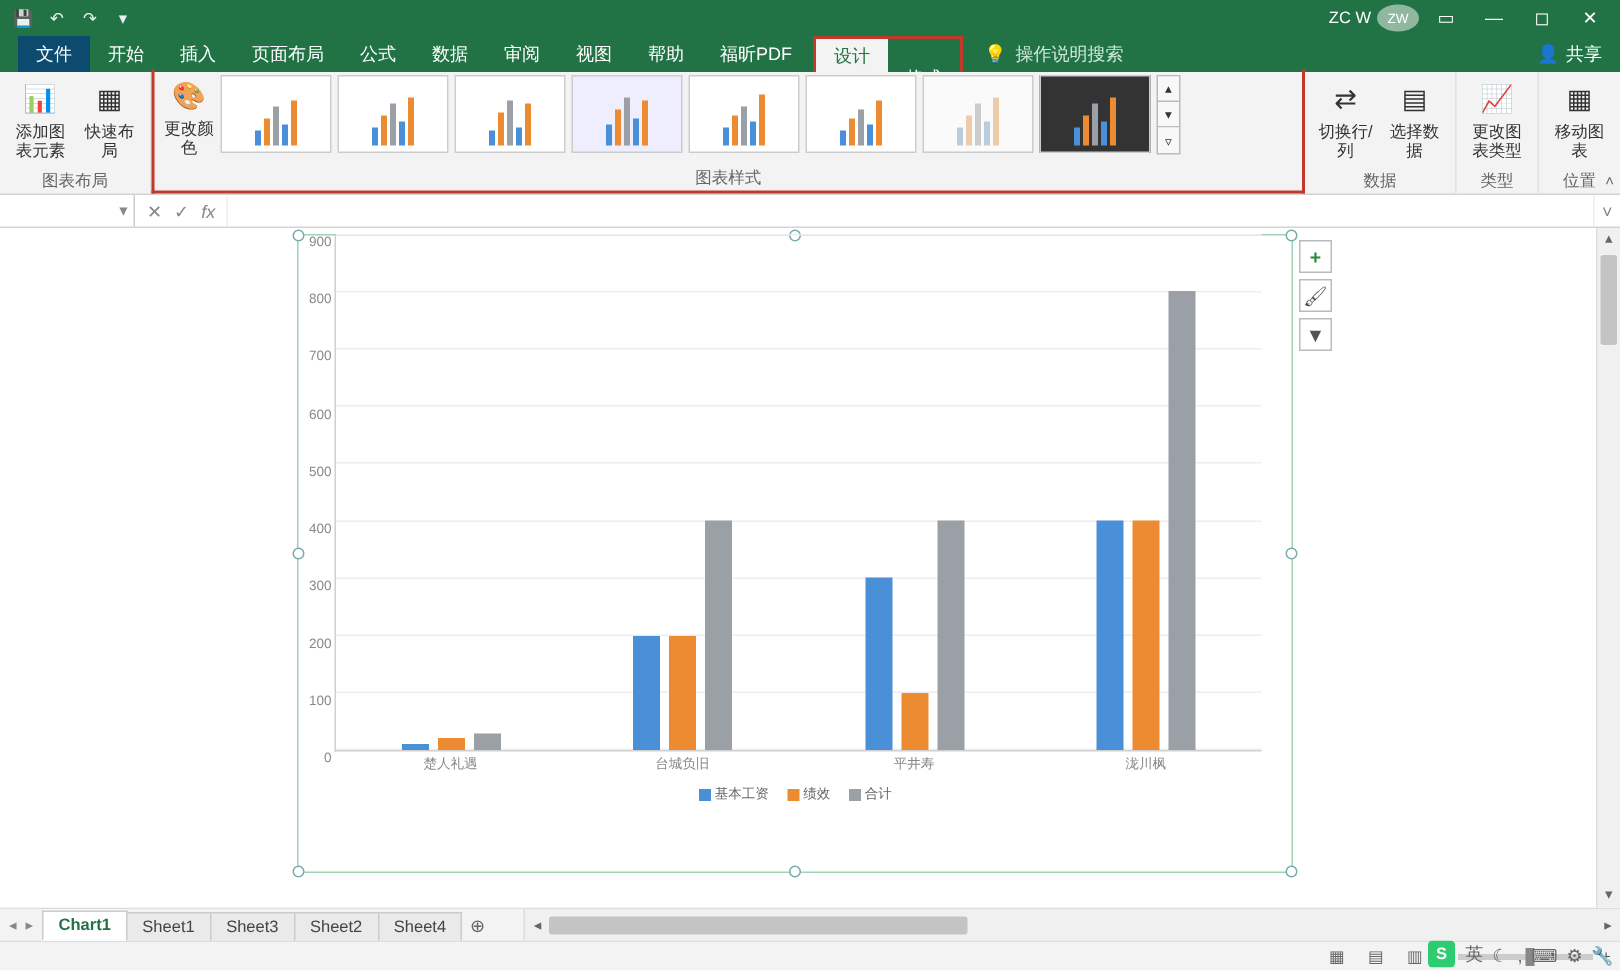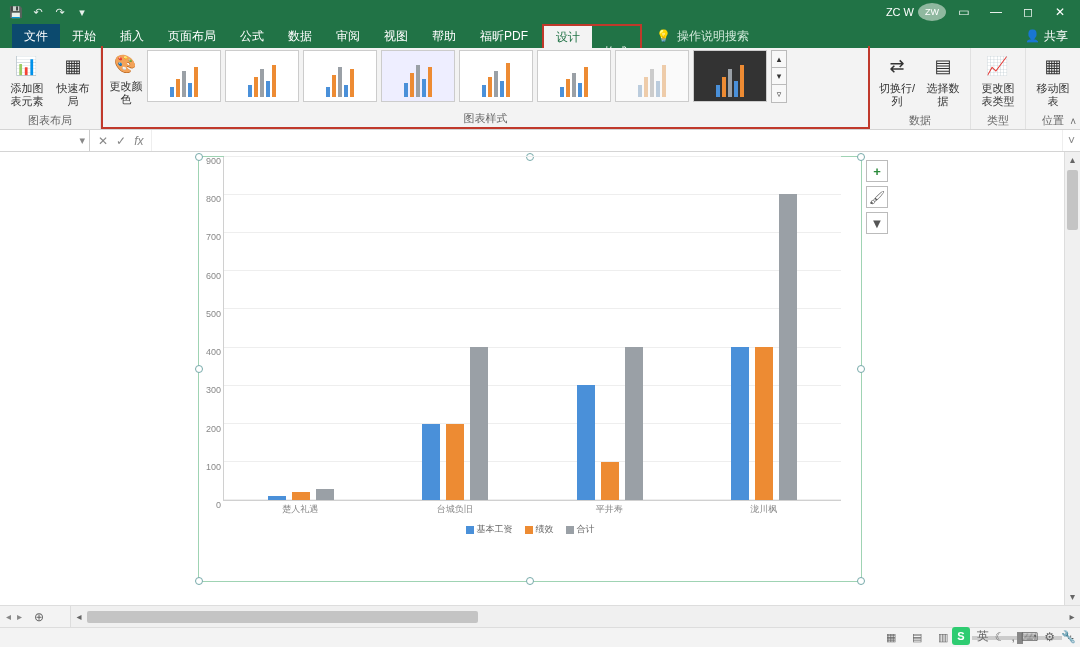--- a/index.html
+++ b/index.html
@@ -367,20 +367,27 @@
     <div class="thumb"></div>
     <div class="down" style="position:absolute;bottom:0;left:0;right:0;">▾</div>
   </div>
 </div>
 
 <div class="hscroll-row">
   <div class="tab-nav">
     <span>◂</span>
     <span>▸</span>
   </div>
+  <div class="sheet-tabs" id="sheet-tabs">
+      <div class="sheet-tab active">Chart1</div>
+      <div class="sheet-tab">Sheet1</div>
+      <div class="sheet-tab">Sheet3</div>
+      <div class="sheet-tab">Sheet2</div>
+      <div class="sheet-tab">Sheet4</div>
+    </div>
   <div class="new-sheet">⊕</div>
   <div class="hscroll">
     <div class="lft">◂</div>
     <div class="track">
         <div class="th"></div>
       </div>
     <div class="rgt">▸</div>
   </div>
 </div>
 

